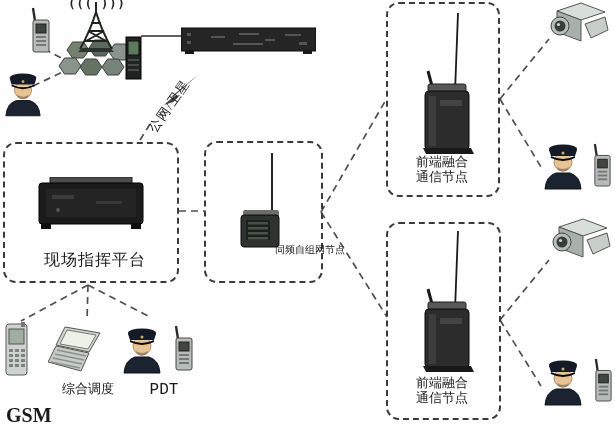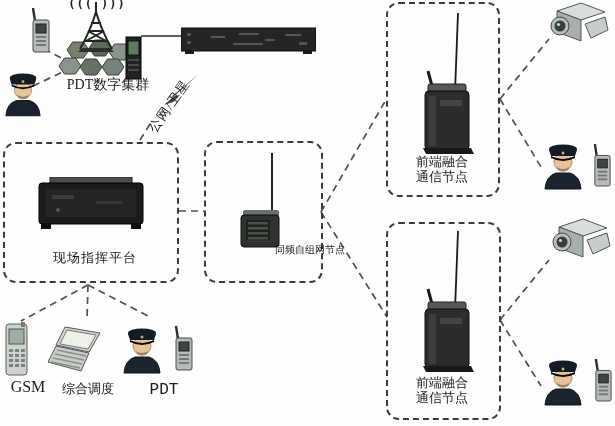--- a/index.html
+++ b/index.html
@@ -252,28 +252,27 @@
   </svg></div>
   <div class="abs" style="left:173px;top:320px;width:22px;height:56px;"><svg width="100%" height="100%" viewBox="0 0 22 48" preserveAspectRatio="xMidYMid meet">
     <line x1="5" y1="15" x2="3" y2="2" stroke="#2b2b2b" stroke-width="2.4"></line>
     <rect x="3" y="14" width="16" height="32" rx="2" fill="#b6bcb9" stroke="#4a4a4a"></rect>
     <rect x="6" y="18" width="10" height="9" fill="#3f463f" stroke="#222"></rect>
     <rect x="6" y="30" width="10" height="2" fill="#777"></rect>
     <rect x="6" y="34" width="10" height="2" fill="#777"></rect>
     <rect x="6" y="38" width="10" height="2" fill="#777"></rect>
   </svg></div>
 
-  <div class="label" style="left:58px;top:77px;width:100px;font-size:14px;">PDT数字集群</div>
   <div class="rot-label" style="left:152px;top:122px;">公网/卫星</div>
-  <div class="label" style="left:25px;top:251px;width:140px;font-size:13px;letter-spacing:1px;">现场指挥平台</div>
+  <div class="label" style="left:25px;top:251px;width:140px;font-size:16px;letter-spacing:1px;">现场指挥平台</div>
   <div class="label" style="left:204px;top:244px;width:116px;font-size:10px;margin-left:48px;">同频自组网节点</div>
   <div class="label" style="left:398px;top:155px;width:88px;font-size:13px;">
     <div>前端融合</div>
     <div>通信节点</div>
   </div>
   <div class="label" style="left:398px;top:376px;width:88px;font-size:13px;">
     <div>前端融合</div>
     <div>通信节点</div>
   </div>
-  <div class="label" style="left:6px;top:378px;width:44px;font-size:16px;">GSM</div>
+  <div class="label" style="left:6px;top:404px;width:44px;font-size:20px;font-weight:bold;">GSM</div>
   <div class="label" style="left:50px;top:382px;width:76px;font-size:13px;">综合调度</div>
   <div class="label" style="left:142px;top:382px;width:44px;font-size:16px;font-family:Liberation Mono, monospace;">PDT</div>
 </div>
 
 </body></html>

